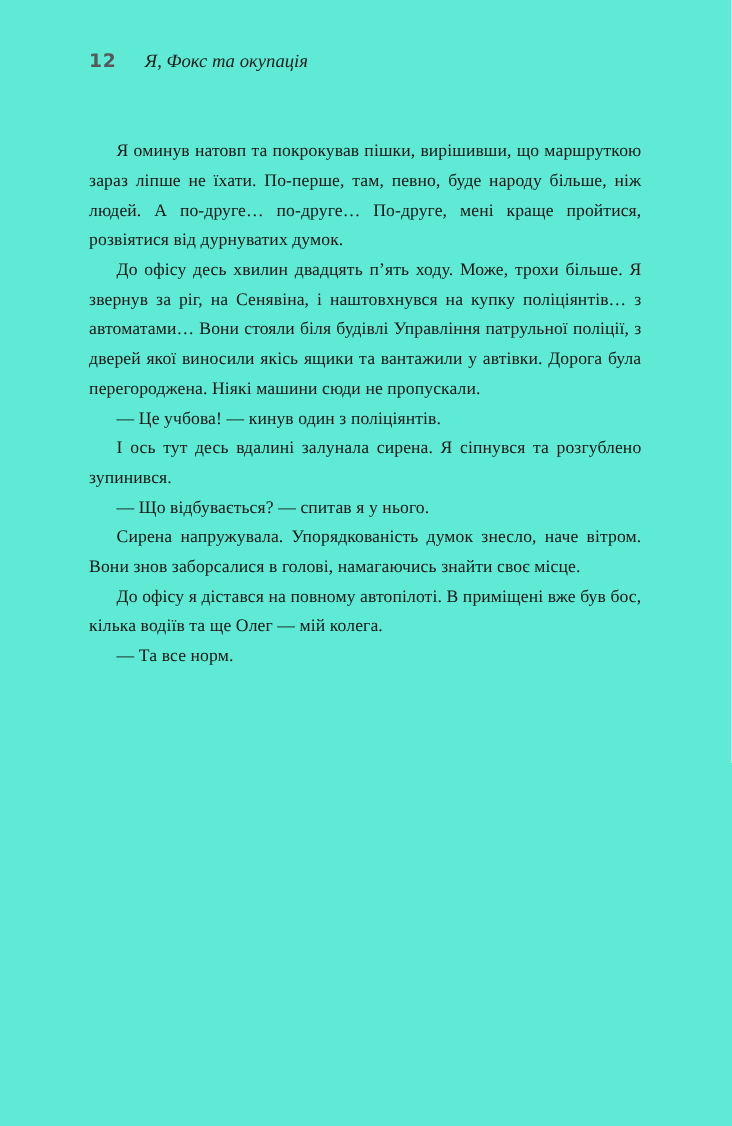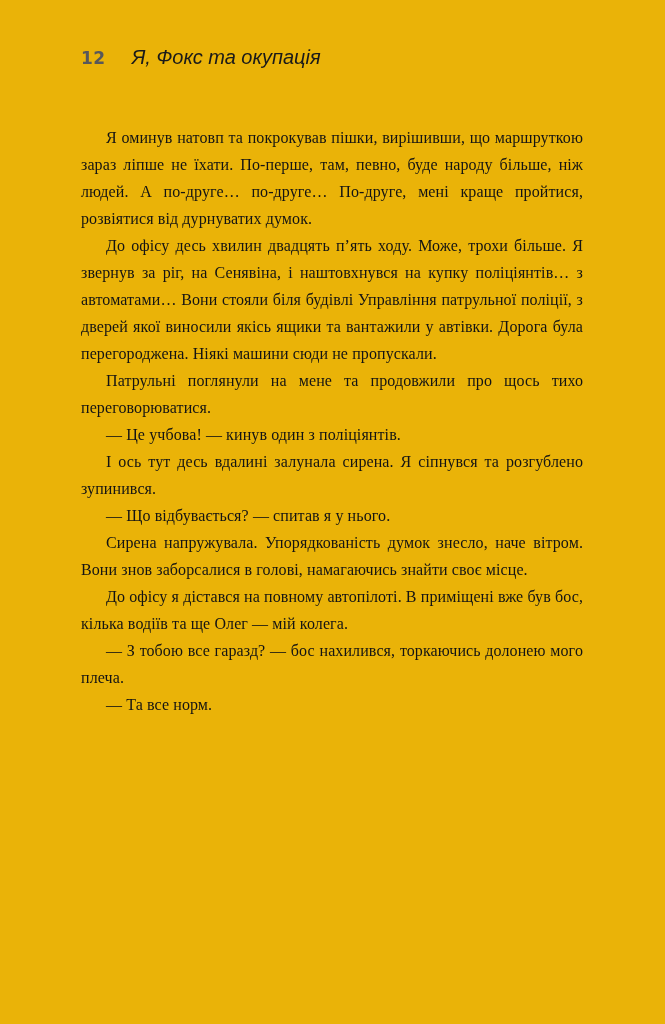--- a/index.html
+++ b/index.html
@@ -4,44 +4,44 @@
 <style>
   html, body {
     margin: 0;
     padding: 0;
     background: #ffffff;
   }
   .page {
     position: relative;
     width: 665px;
     height: 1024px;
-    background: #eab308;
+    background: #5eead4;
     overflow: hidden;
     font-family: "Liberation Serif", serif;
   }
   .running-header {
     position: absolute;
     top: 46px;
     left: 81px;
     right: 82px;
     display: flex;
     align-items: baseline;
   }
   .page-number {
     font-family: "DejaVu Sans", sans-serif;
     font-weight: 700;
     font-size: 17px;
     color: #58585a;
     letter-spacing: 0.5px;
   }
   .running-title {
     margin-left: 26px;
-    font-family: Liberation Sans, sans-serif;
+    font-family: Liberation Serif, serif;
     font-style: italic;
-    font-size: 20px;
+    font-size: 17px;
     color: #1a1a1a;
   }
   .body-text {
     position: absolute;
     top: 124px;
     left: 81px;
     width: 502px;
     font-size: 16px;
     line-height: 27px;
     color: #141414;
@@ -60,23 +60,21 @@
 <div class="page">
 
   <div class="running-header">
     <span class="page-number">12</span>
     <span class="running-title">Я, Фокс та окупація</span>
   </div>
 
   <div class="body-text">
     <p>Я оминув натовп та покрокував пішки, вирішивши, що маршруткою зараз ліпше не їхати. По-перше, там, певно, буде народу більше, ніж людей. А по-друге… по-друге… По-друге, мені краще пройтися, розвіятися від дурнуватих думок.</p>
     <p>До офісу десь хвилин двадцять п’ять ходу. Може, трохи більше. Я звернув за ріг, на Сенявіна, і наштовхнувся на купку поліціянтів… з автоматами… Вони стояли біля будівлі Управління патрульної поліції, з дверей якої виносили якісь ящики та вантажили у автівки. Дорога була перегороджена. Ніякі машини сюди не пропускали.</p>
-    <p>Патрульні поглянули на мене та продовжили про щось тихо переговорюватися.</p>
     <p>— Це учбова! — кинув один з поліціянтів.</p>
     <p>І ось тут десь вдалині залунала сирена. Я сіпнувся та розгублено зупинився.</p>
     <p>— Що відбувається? — спитав я у нього.</p>
     <p>Сирена напружувала. Упорядкованість думок знесло, наче вітром. Вони знов заборсалися в голові, намагаючись знайти своє місце.</p>
     <p>До офісу я дістався на повному автопілоті. В приміщені вже був бос, кілька водіїв та ще Олег — мій колега.</p>
-    <p>— З тобою все гаразд? — бос нахилився, торкаючись долонею мого плеча.</p>
     <p>— Та все норм.</p>
   </div>
 
 </div>
 
 </body></html>

